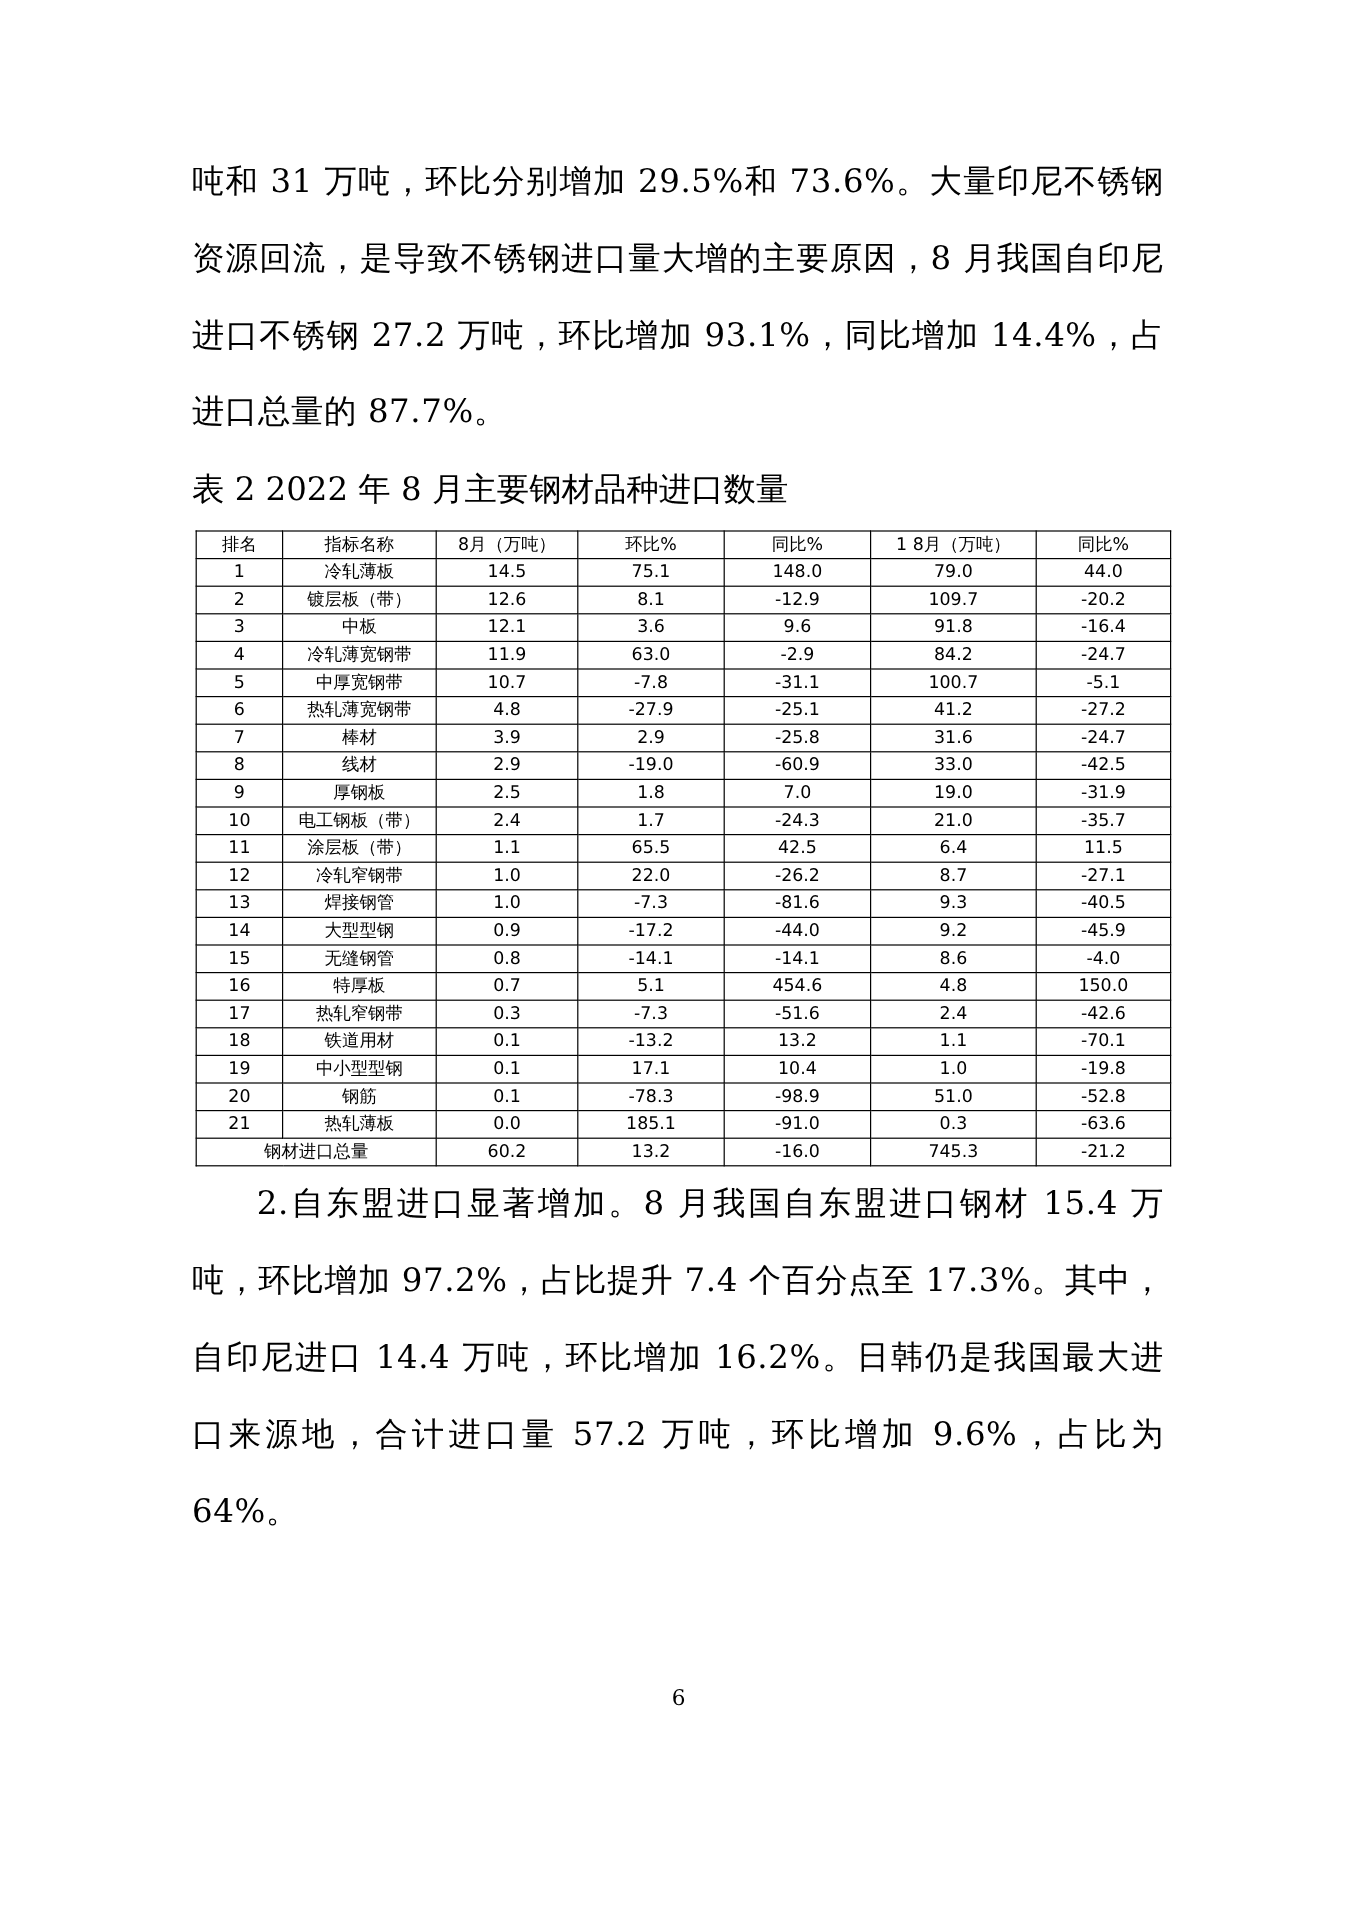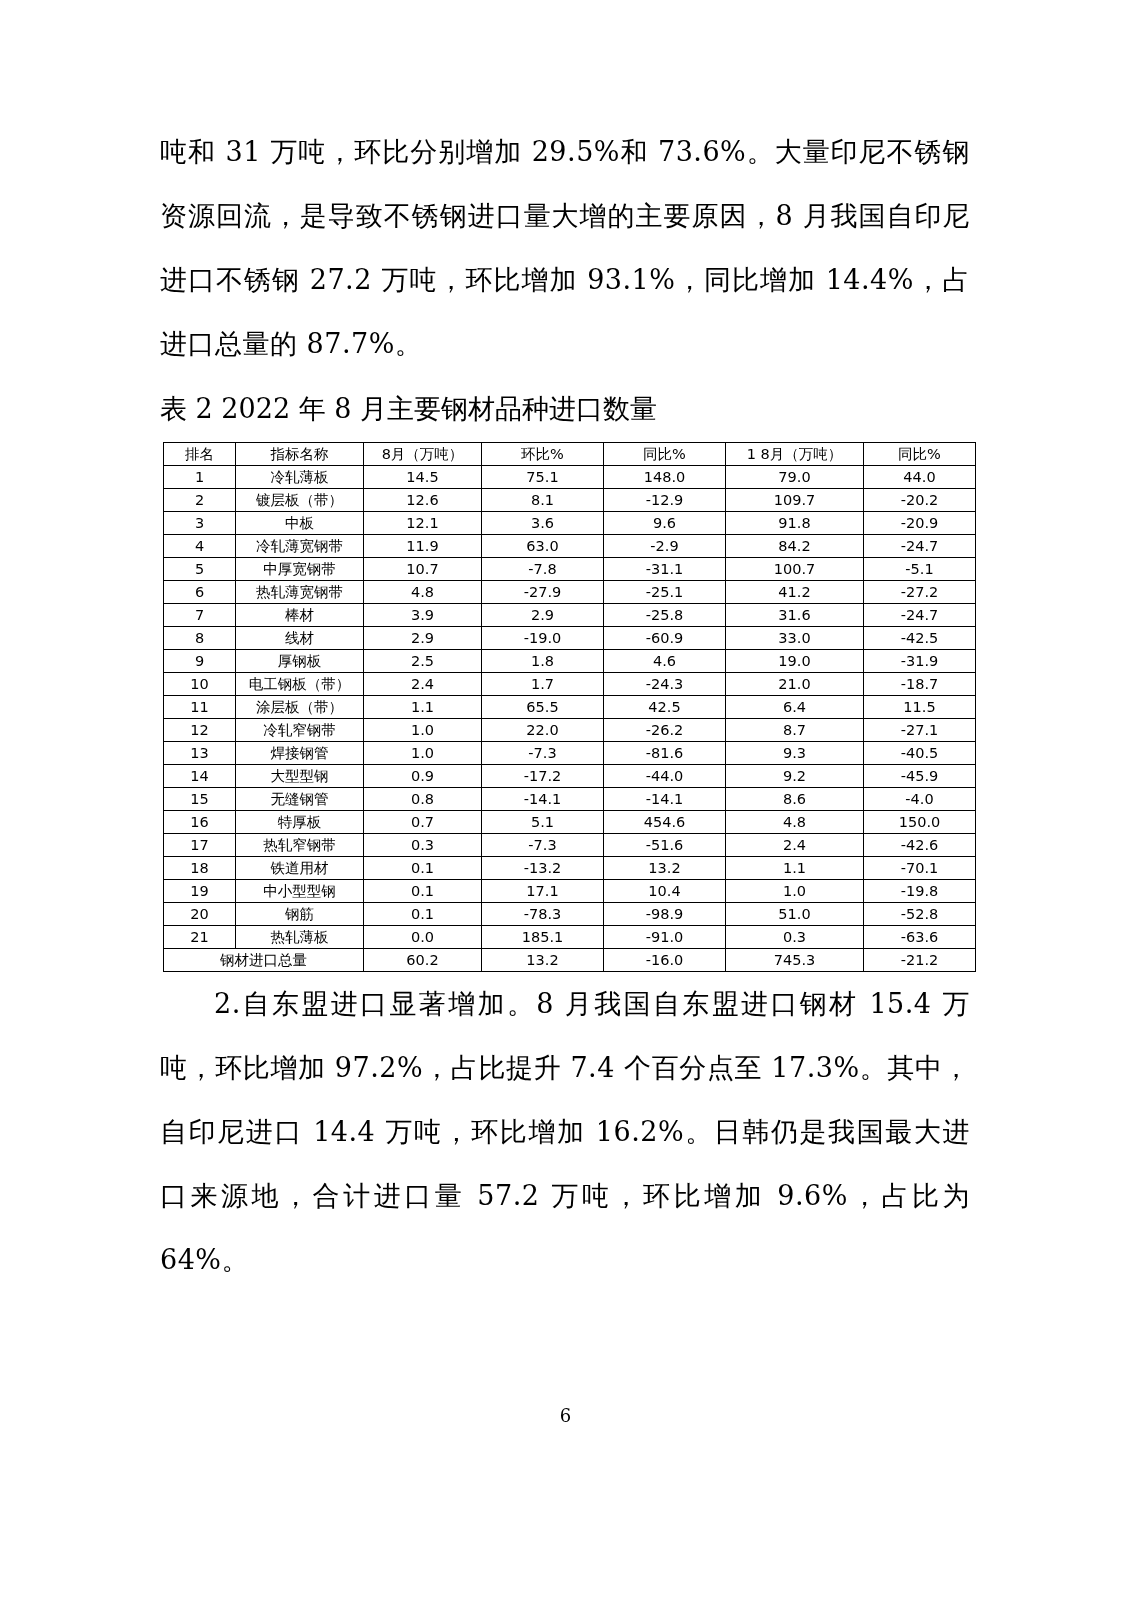--- a/index.html
+++ b/index.html
@@ -149,21 +149,21 @@
           <td>109.7</td>
           <td>-20.2</td>
         </tr>
         <tr>
           <td>3</td>
           <td class="cell-name">中板</td>
           <td>12.1</td>
           <td>3.6</td>
           <td>9.6</td>
           <td>91.8</td>
-          <td>-20.9</td>
+          <td>-16.4</td>
         </tr>
         <tr>
           <td>4</td>
           <td class="cell-name">冷轧薄宽钢带</td>
           <td>11.9</td>
           <td>63.0</td>
           <td>-2.9</td>
           <td>84.2</td>
           <td>-24.7</td>
         </tr>
@@ -201,32 +201,32 @@
           <td>-19.0</td>
           <td>-60.9</td>
           <td>33.0</td>
           <td>-42.5</td>
         </tr>
         <tr>
           <td>9</td>
           <td class="cell-name">厚钢板</td>
           <td>2.5</td>
           <td>1.8</td>
-          <td>4.6</td>
+          <td>7.0</td>
           <td>19.0</td>
           <td>-31.9</td>
         </tr>
         <tr>
           <td>10</td>
           <td class="cell-name">电工钢板（带）</td>
           <td>2.4</td>
           <td>1.7</td>
           <td>-24.3</td>
           <td>21.0</td>
-          <td>-18.7</td>
+          <td>-35.7</td>
         </tr>
         <tr>
           <td>11</td>
           <td class="cell-name">涂层板（带）</td>
           <td>1.1</td>
           <td>65.5</td>
           <td>42.5</td>
           <td>6.4</td>
           <td>11.5</td>
         </tr>

